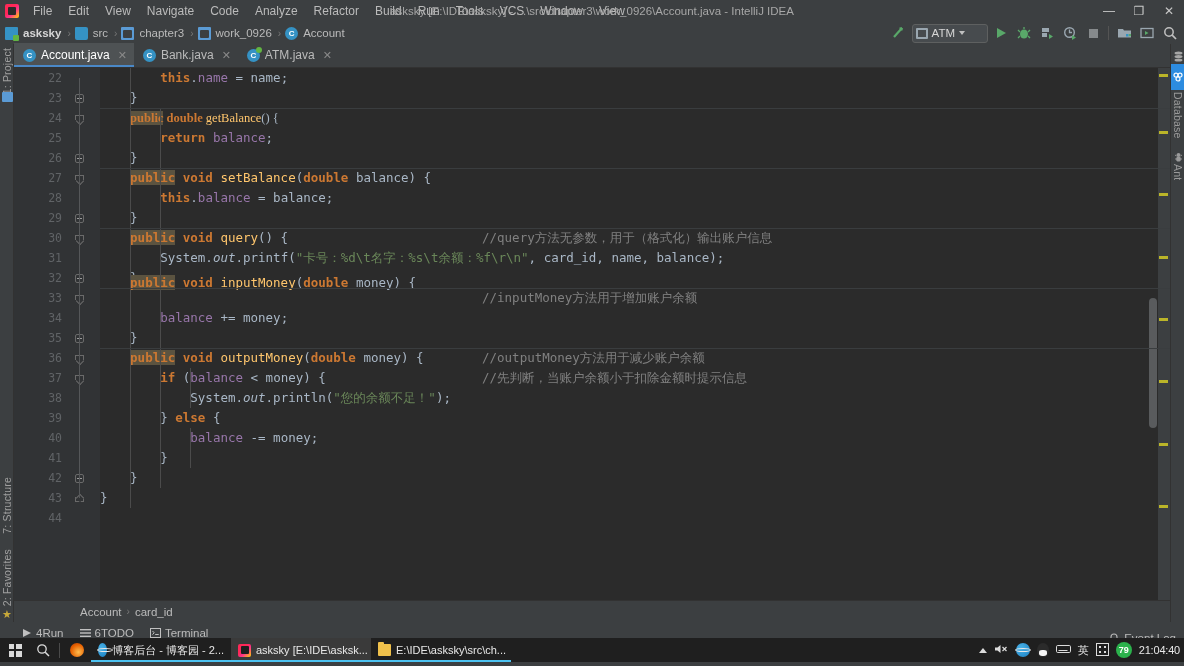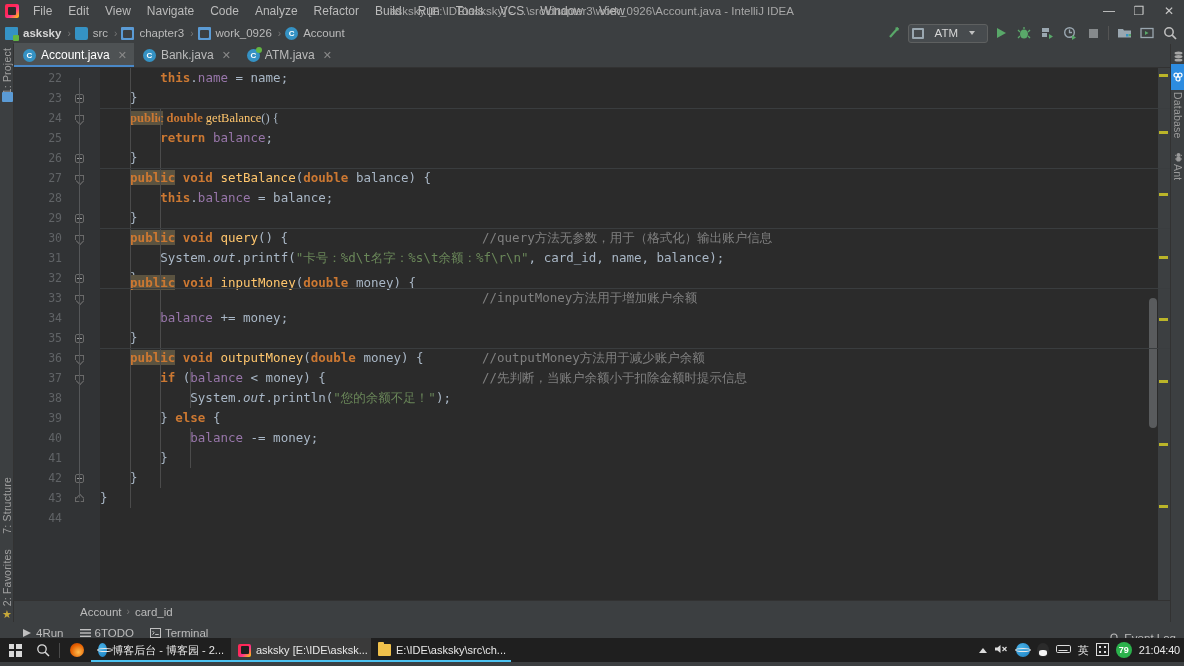--- a/index.html
+++ b/index.html
@@ -67,22 +67,22 @@
   }
   .toolbar-right {
     position: absolute; right: 4px; top: 0; height: 22px;
     display: flex; align-items: center; gap: 3px;
   }
   .tbtn {
     width: 20px; height: 20px; display: flex; align-items: center;
     justify-content: center;
   }
   .run-config {
-    display: flex; align-items: center; gap: 11px; height: 19px;
-    border: 1px solid #5e6060; border-radius: 3px; padding: 0 12px 0 3px;
+    display: flex; align-items: center; gap: 4px; height: 19px;
+    border: 1px solid #5e6060; border-radius: 3px; padding: 0 22px 0 3px;
     font-size: 11.5px; color: #d6d6d6; background: #474b4e;
   }
   .cfg-icon { width: 12px; height: 11px; background: #9aa7b0; border-radius: 1px; position: relative; }
   .cfg-icon::after { content:""; position:absolute; left:2px; top:2px; right:2px; bottom:2px; background:#474b4e;}
   .caret-dn { width:0;height:0;border-left:3.5px solid transparent;border-right:3.5px solid transparent;border-top:4px solid #c0c0c0;}
   .play-tri { width:0;height:0;border-left:9px solid #59a869;border-top:5.5px solid transparent;border-bottom:5.5px solid transparent;}
   .stop-sq { width:9px;height:9px;background:#868a8c;}
 
   
   .tabsbar {

